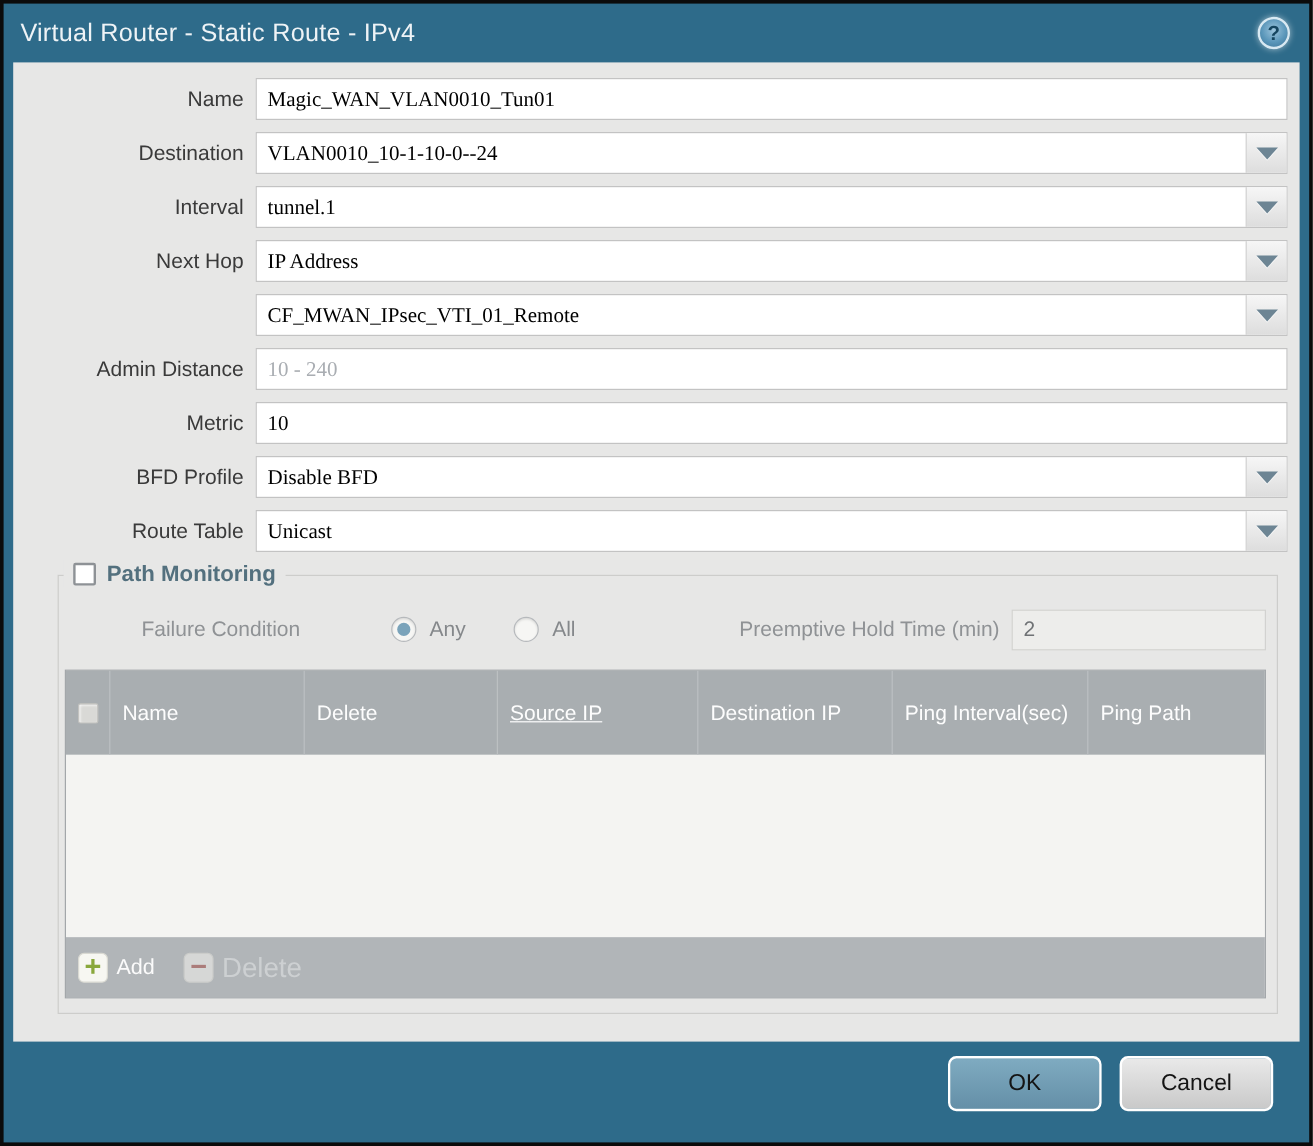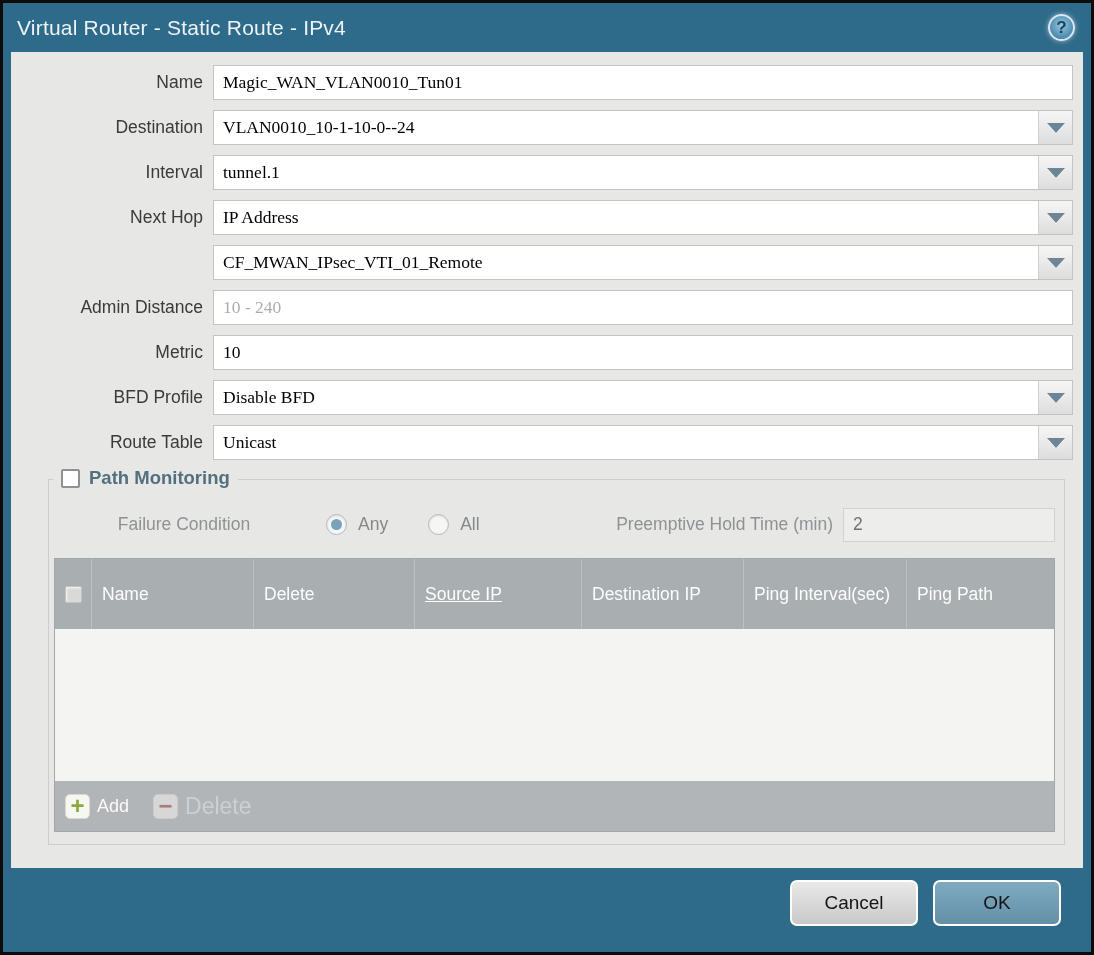--- a/index.html
+++ b/index.html
@@ -301,17 +301,17 @@
             <div class="icon-chip del-chip">−</div>
             <div class="del-label">Delete</div>
           </div>
         </div>
       </div>
     </div>
 
   </div>
 
   <div class="footer">
+    <div class="btn btn-ok">OK</div>
     <div class="btn btn-cancel">Cancel</div>
-    <div class="btn btn-ok">OK</div>
   </div>
 
 </div>
 
 </body></html>

